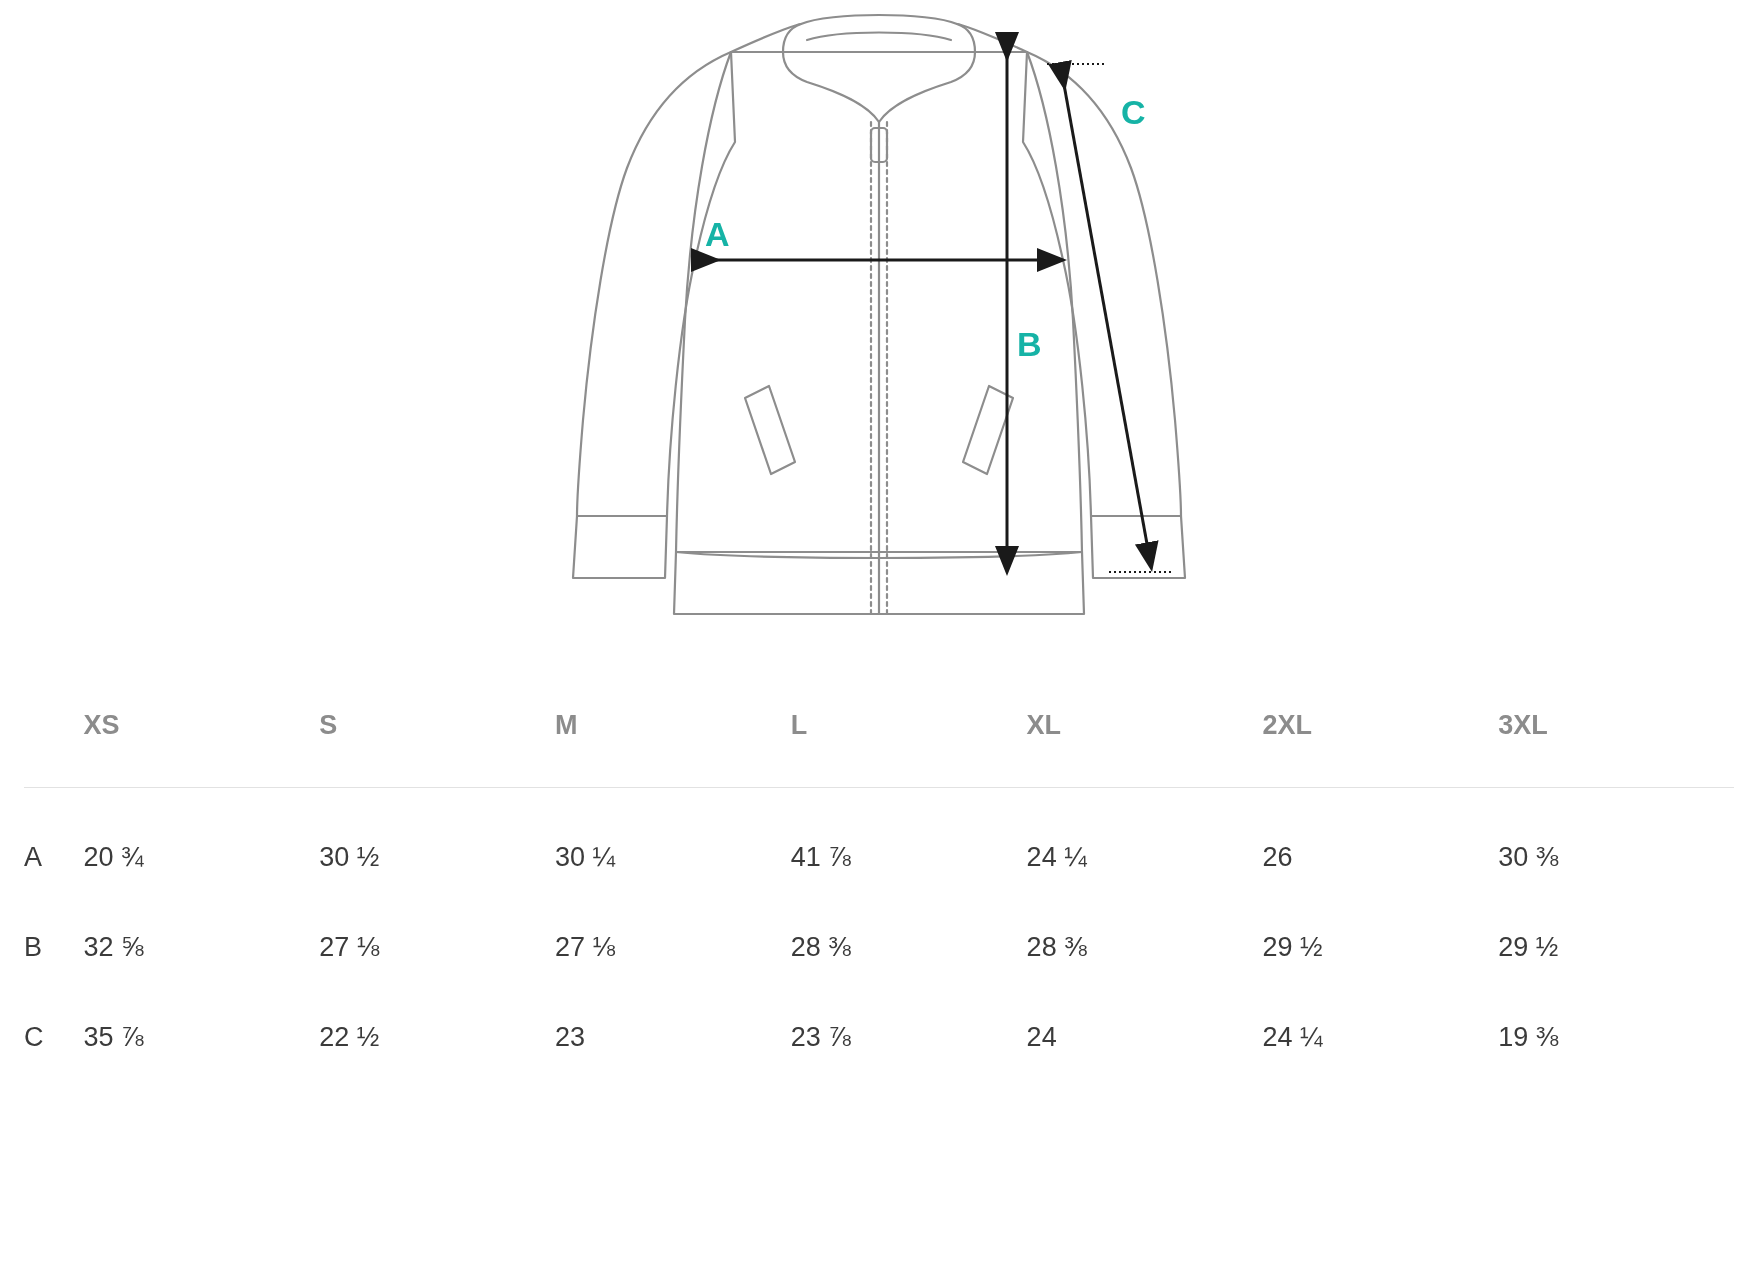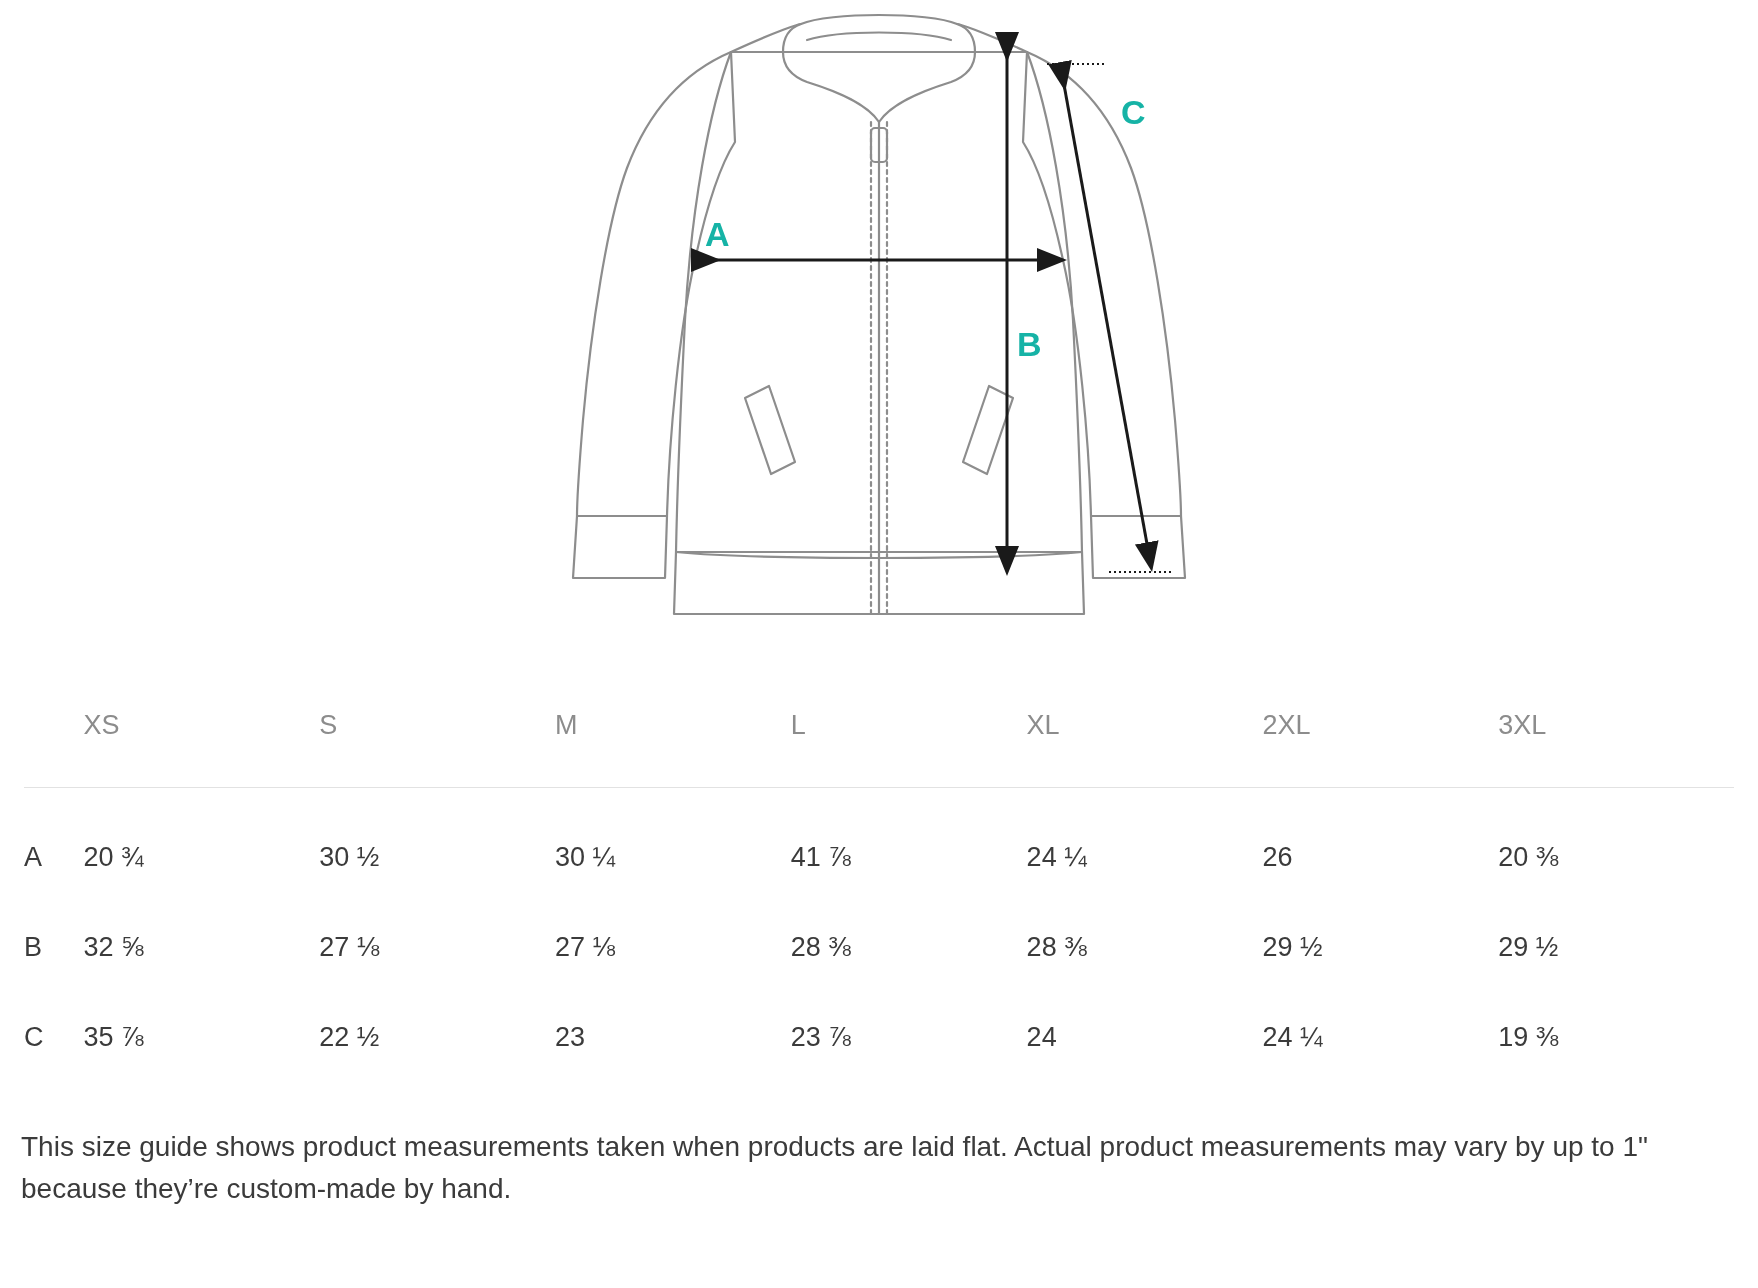--- a/index.html
+++ b/index.html
@@ -42,20 +42,21 @@
   .size-table th, .size-table td {
     text-align: left;
     font-weight: normal;
     padding: 0;
   }
   .size-table thead th {
     color: #8c8c8c;
     font-size: 27px;
     padding-bottom: 46px;
     padding-top: 10px;
+    font-weight: bold;
   }
   .size-table thead tr {
     border-bottom: 1px solid #e2e2e2;
   }
   .col-label {
     width: 55px;
   }
   .col-size {
     width: 218px;
   }
@@ -186,21 +187,21 @@
     </thead>
     <tbody>
       <tr>
         <td class="row-key">A</td>
         <td>20 ¾</td>
         <td>30 ½</td>
         <td>30 ¼</td>
         <td>41 ⅞</td>
         <td>24 ¼</td>
         <td>26</td>
-        <td>20 ⅜</td>
+        <td>30 ⅜</td>
       </tr>
       <tr>
         <td class="row-key">B</td>
         <td>32 ⅝</td>
         <td>27 ⅛</td>
         <td>27 ⅛</td>
         <td>28 ⅜</td>
         <td>28 ⅜</td>
         <td>29 ½</td>
         <td>29 ½</td>
@@ -211,15 +212,14 @@
         <td>22 ½</td>
         <td>23</td>
         <td>23 ⅞</td>
         <td>24</td>
         <td>24 ¼</td>
         <td>19 ⅜</td>
       </tr>
     </tbody>
   </table>
 
-  <p class="footnote">This size guide shows product measurements taken when products are laid flat. Actual product measurements may vary by up to 1" because they’re custom-made by hand.</p>
 
 </div>
 
 </body></html>

